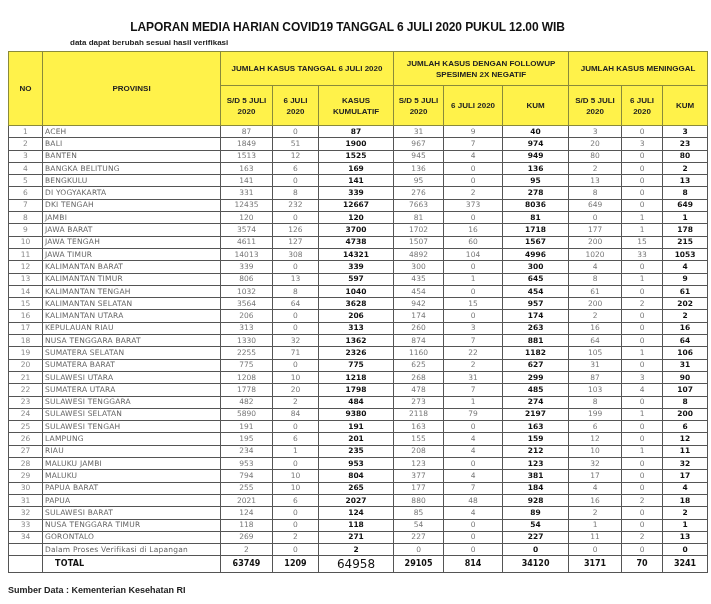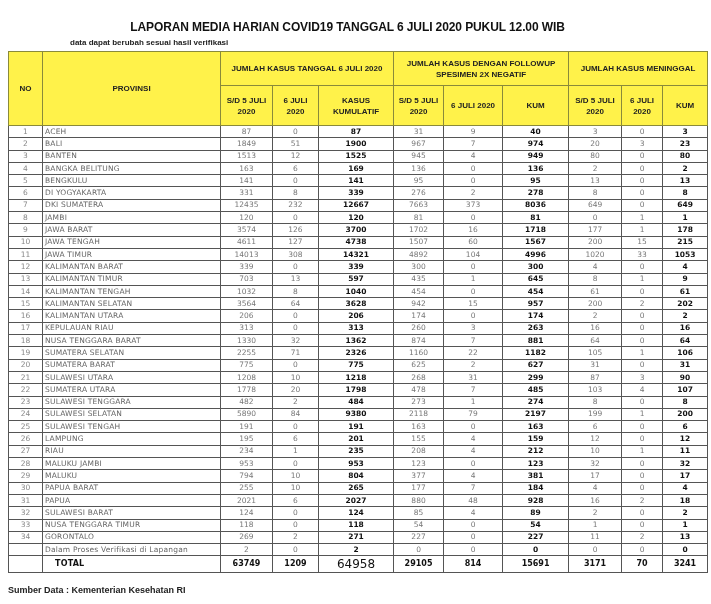--- a/index.html
+++ b/index.html
@@ -132,21 +132,21 @@
         <td class="b">339</td>
         <td>276</td>
         <td>2</td>
         <td class="b">278</td>
         <td>8</td>
         <td>0</td>
         <td class="b">8</td>
       </tr>
       <tr>
         <td class="no">7</td>
-        <td class="prov">DKI SUMATERA</td>
+        <td class="prov">DKI TENGAH</td>
         <td>12435</td>
         <td>232</td>
         <td class="b">12667</td>
         <td>7663</td>
         <td>373</td>
         <td class="b">8036</td>
         <td>649</td>
         <td>0</td>
         <td class="b">649</td>
       </tr>
@@ -211,21 +211,21 @@
         <td>300</td>
         <td>0</td>
         <td class="b">300</td>
         <td>4</td>
         <td>0</td>
         <td class="b">4</td>
       </tr>
       <tr>
         <td class="no">13</td>
         <td class="prov">KALIMANTAN TIMUR</td>
-        <td>703</td>
+        <td>806</td>
         <td>13</td>
         <td class="b">597</td>
         <td>435</td>
         <td>1</td>
         <td class="b">645</td>
         <td>8</td>
         <td>1</td>
         <td class="b">9</td>
       </tr>
       <tr>
@@ -515,21 +515,21 @@
         <td class="b">0</td>
       </tr>
       <tr class="total">
         <td></td>
         <td class="prov" style="color: rgb(17, 17, 17); padding-left: 12px;">TOTAL</td>
         <td>63749</td>
         <td>1209</td>
         <td class="big">64958</td>
         <td>29105</td>
         <td>814</td>
-        <td>15691</td>
+        <td>34120</td>
         <td>3171</td>
         <td>70</td>
         <td>3241</td>
       </tr>
     </tbody>
 </table>
 
 <div class="source">Sumber Data : Kementerian Kesehatan RI</div>
 
 </body></html>

